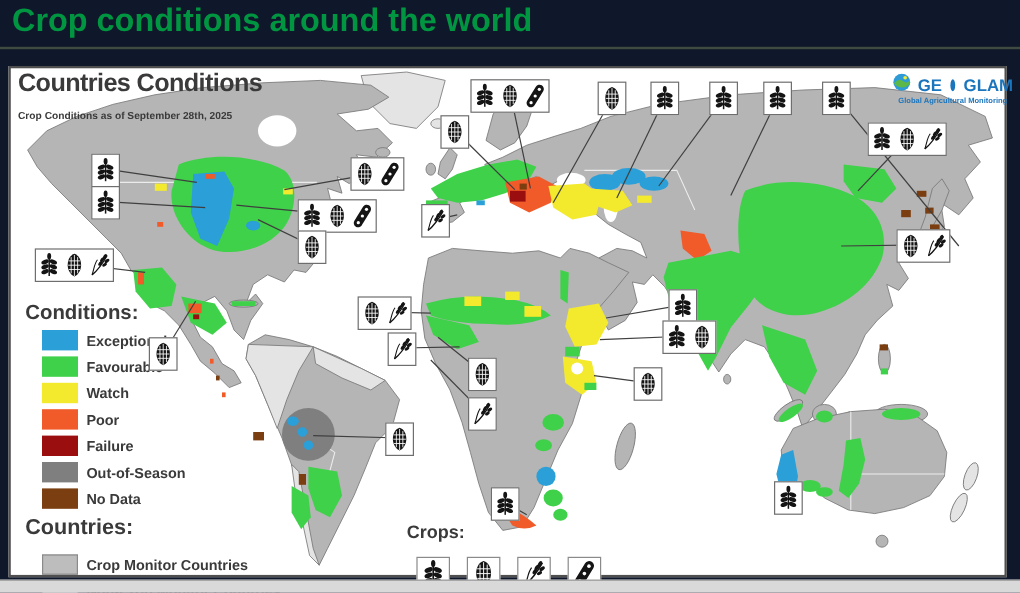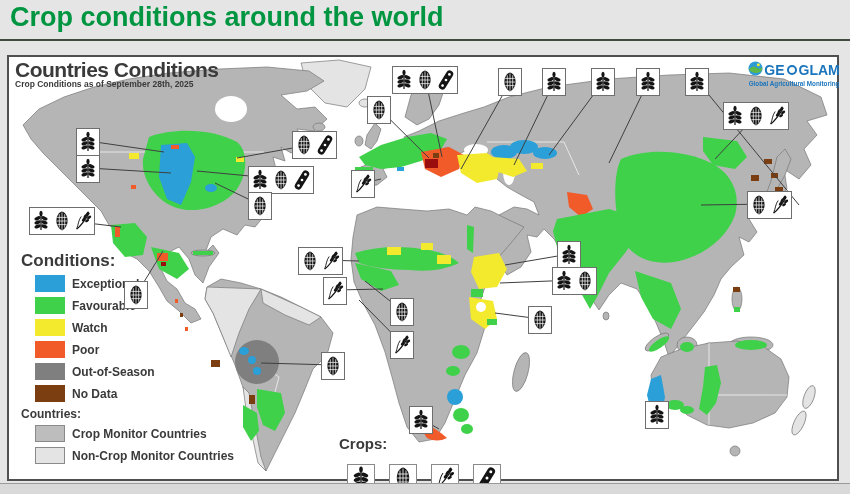--- a/index.html
+++ b/index.html
@@ -1,39 +1,39 @@
 <!DOCTYPE html>
 <html><head>
 <meta charset="utf-8">
 <style>
   html,body{margin:0;padding:0;background:#fff;font-family:"Liberation Sans",sans-serif;}
-  .page{position:relative;width:850px;height:494px;background:#e5e5e5;overflow:hidden;}
+  .page{position:relative;width:850px;height:494px;background:#0f172a;overflow:hidden;}
   .page-title{position:absolute;left:10px;top:2px;font-size:27px;font-weight:bold;letter-spacing:0;}
   .title-rule{position:absolute;left:0;top:39px;width:850px;height:2px;background:#3f4a41;}
   .bottom-strip{position:absolute;left:0;top:483px;width:850px;height:11px;background:#d9d9d9;border-top:1px solid #9a9a9a;}
 
   .map-panel{position:absolute;left:7px;top:55px;width:828px;height:422px;background:#fff;border:2px solid #4f4f4f;}
   .map-svg{position:absolute;left:0;top:0;}
 
   .map-header{position:absolute;left:6px;top:2px;line-height:1;}
   .map-title{font-size:21px;font-weight:bold;color:#3a3a3a;letter-spacing:-0.5px;}
-  .map-subtitle{font-size:8.5px;font-weight:bold;color:#3a3a3a;margin-top:0;}
+  .map-subtitle{font-size:8.5px;font-weight:bold;color:#3a3a3a;margin-top:12px;}
 
   .logo{position:absolute;left:735px;top:4px;width:100px;text-align:center;line-height:1;}
-  .logo-row{display:flex;align-items:center;justify-content:center;gap:1px;}
+  .logo-row{display:flex;align-items:center;justify-content:center;gap:6px;}
   .logo-word{font-size:14px;font-weight:bold;letter-spacing:0;}
   .logo-o{display:inline-block;width:10px;height:10px;border:2.5px solid #1b75bc;border-radius:50%;box-sizing:border-box;margin:0 1px;}
   .logo-tagline{font-size:6.3px;font-weight:bold;margin-top:2px;}
 
   .legend{position:absolute;left:12px;top:194px;}
   .legend-title{font-size:17px;font-weight:bold;color:#3a3a3a;margin-bottom:4px;}
   .legend-row{display:flex;align-items:center;margin-bottom:5px;height:17px;}
   .cond-swatch{width:30px;height:17px;margin-left:14px;margin-right:7px;flex:none;}
   .legend-label{font-size:12px;font-weight:bold;color:#3a3a3a;white-space:nowrap;}
-  .countries-title{font-size:12px;font-weight:bold;color:#3a3a3a;margin:2px 0 4px 0;}
+  .countries-title{font-size:18px;font-weight:bold;color:#3a3a3a;margin:2px 0 12px 0;}
   .country-swatch{width:28px;height:15px;margin-left:14px;margin-right:7px;border:1px solid #8a8a8a;flex:none;}
 
   .crops-legend{position:absolute;left:330px;top:378px;}
   .crops-title{font-size:15px;font-weight:bold;color:#3a3a3a;margin-bottom:12px;}
   .crops-row{display:flex;gap:14px;margin-left:8px;}
   .crop-item{text-align:center;}
   .crop-box{width:26px;height:26px;border:1px solid #8a8a8a;background:#fff;display:flex;align-items:center;justify-content:center;}
   .crop-label{font-size:7.5px;color:#3a3a3a;margin-top:1px;}
 
   .callout{position:absolute;display:flex;align-items:center;background:#fff;border:1px solid #6e6e6e;padding:1px;gap:1px;}
@@ -239,20 +239,24 @@
           </div>
           <div class="legend-row">
             <span class="cond-swatch" style="background:#f3ea2d"></span>
             <span class="legend-label">Watch</span>
           </div>
           <div class="legend-row">
             <span class="cond-swatch" style="background:#f15a29"></span>
             <span class="legend-label">Poor</span>
           </div>
           <div class="legend-row">
+            <span class="cond-swatch" style="background:#9b0e10"></span>
+            <span class="legend-label">Failure</span>
+          </div>
+          <div class="legend-row">
             <span class="cond-swatch" style="background:#7f7f7f"></span>
             <span class="legend-label">Out-of-Season</span>
           </div>
           <div class="legend-row">
             <span class="cond-swatch" style="background:#7a3e10"></span>
             <span class="legend-label">No Data</span>
           </div>
         </div>
       <div class="countries-title">Countries:</div>
       <div id="country-rows">

